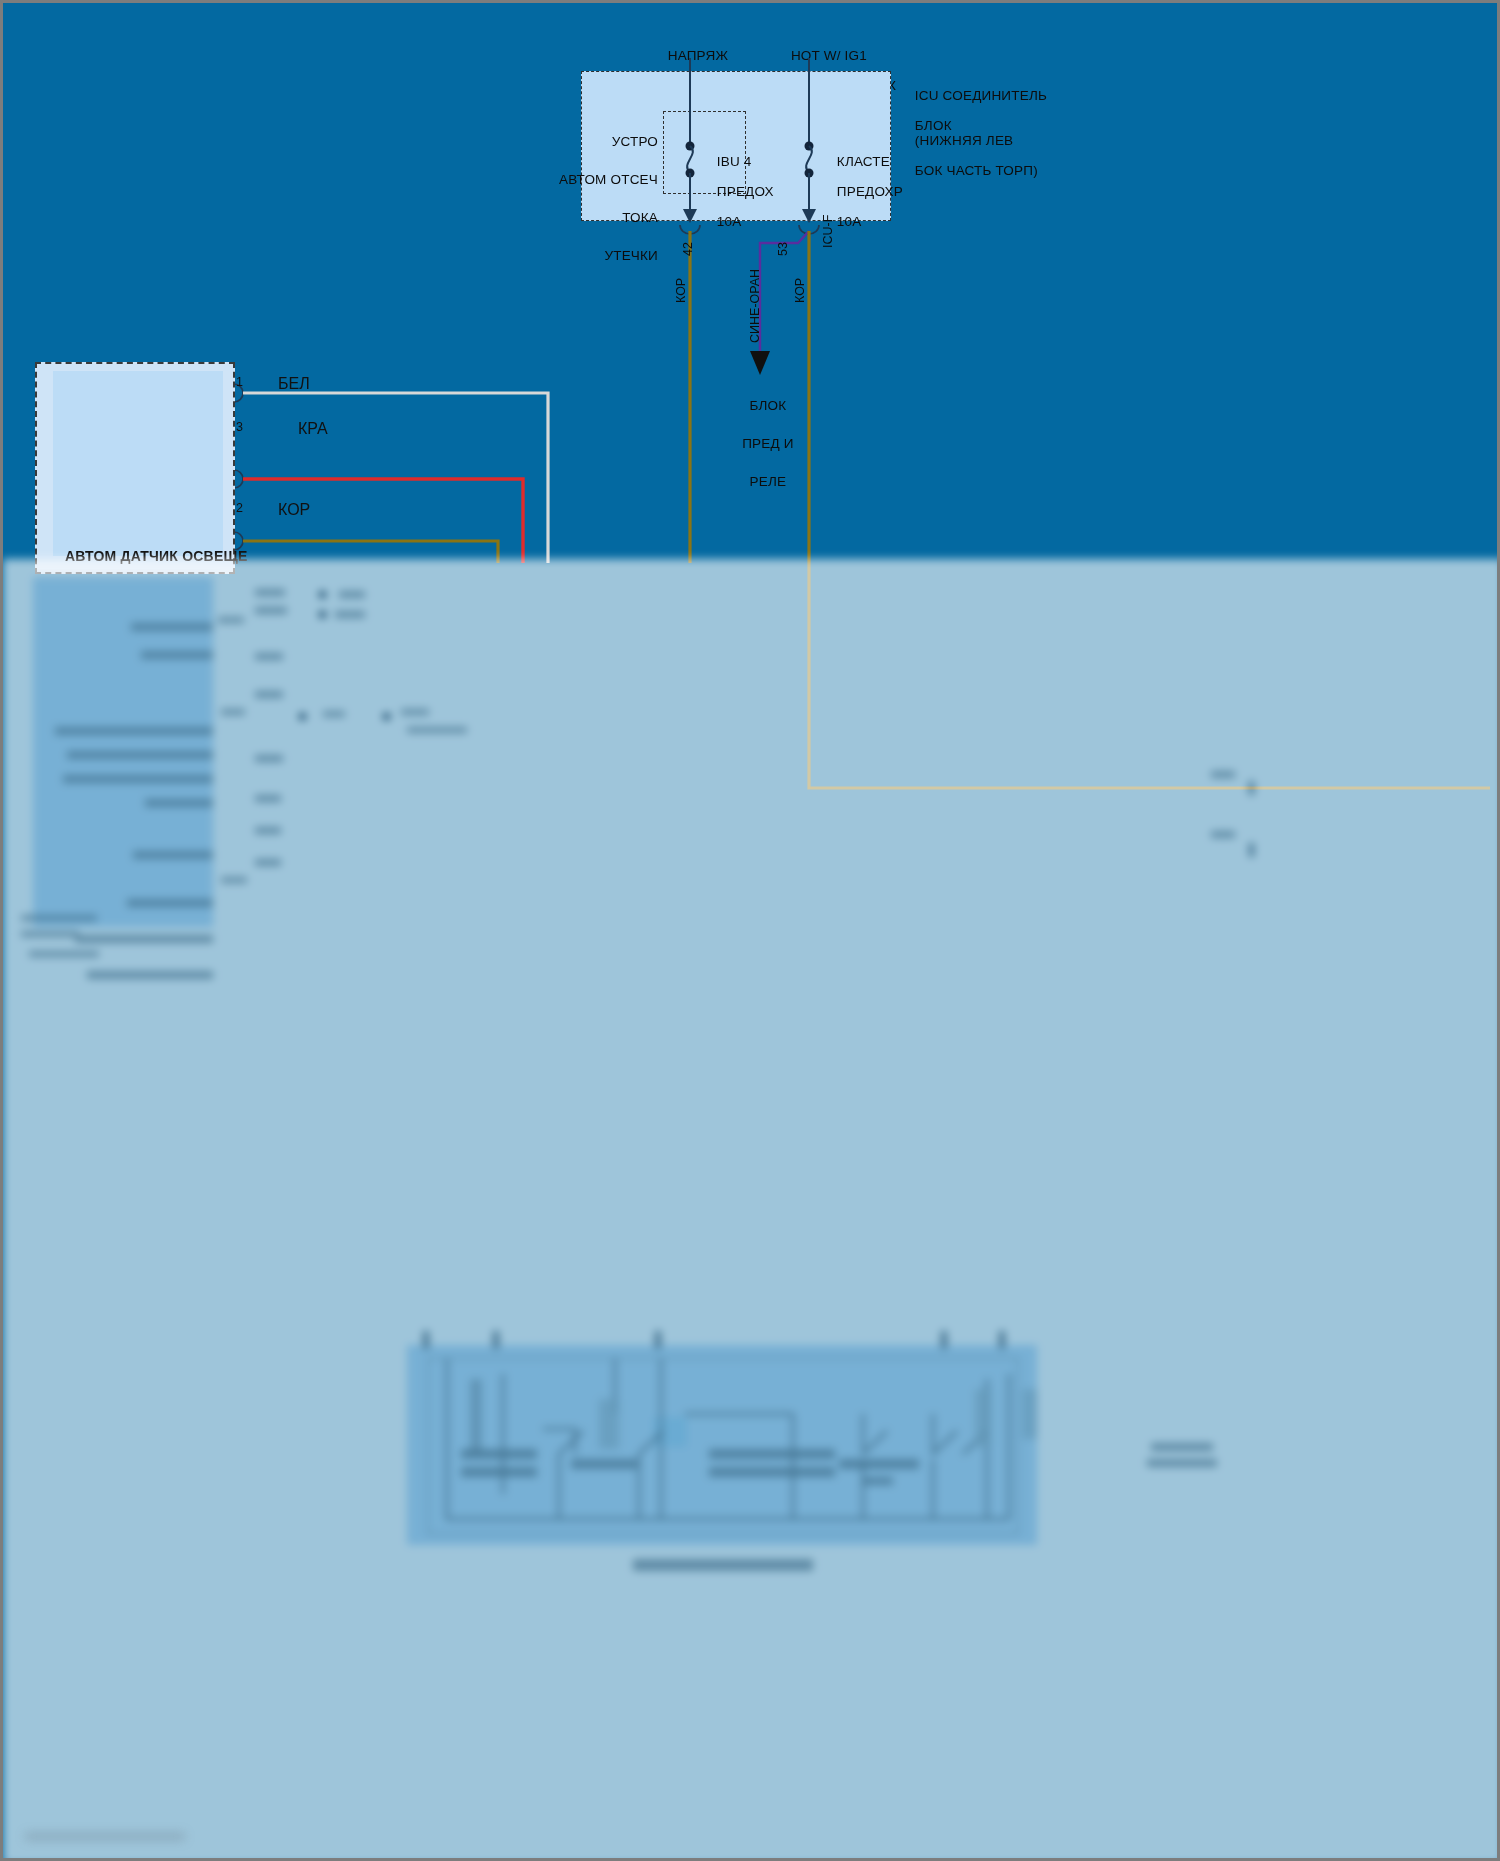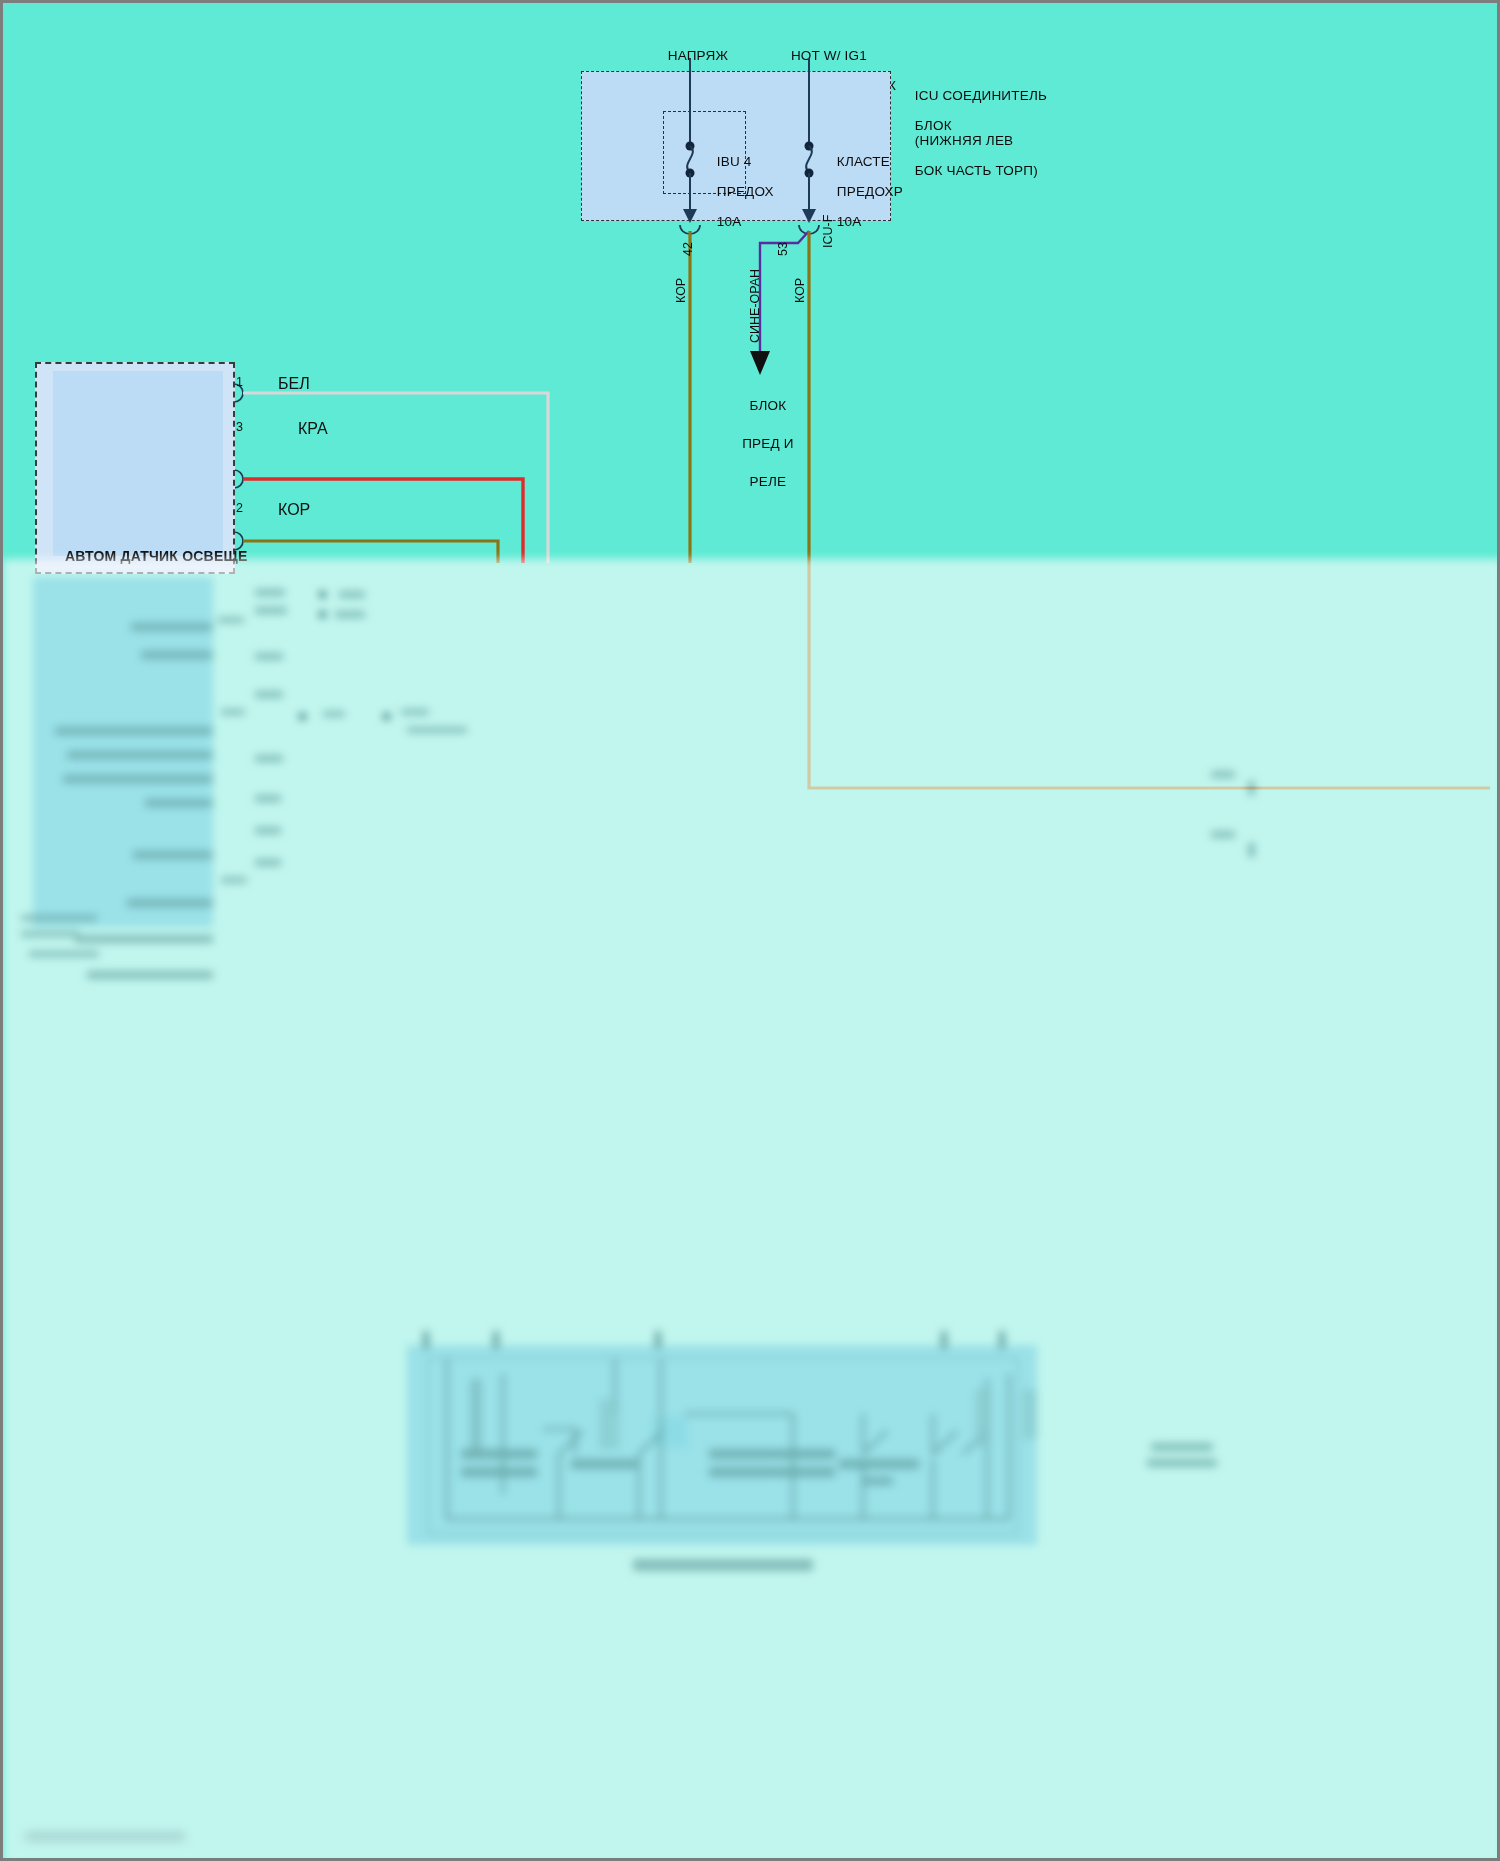--- a/index.html
+++ b/index.html
@@ -1,17 +1,17 @@
 <!DOCTYPE html>
 <html><head>
 <meta charset="utf-8">
 <style>
   html,body{margin:0;padding:0;background:#8a8a8a;}
   body{font-family:"Liberation Sans",sans-serif;}
-  #page{position:relative;width:1500px;height:1861px;background:#5eead4;
+  #page{position:relative;width:1500px;height:1861px;background:#0369a1;
         border:3px solid #7d7d7d;box-sizing:border-box;overflow:hidden;}
   .canvas{position:absolute;inset:0;}
   .lbl{position:absolute;font-size:13.5px;color:#0c0c0c;line-height:15px;
        white-space:pre;letter-spacing:.2px;}
   .lbl.c{text-align:center;transform:translateX(-50%);}
   .lbl.r{text-align:right;transform:translateX(-100%);}
   .vlbl{position:absolute;font-size:12.5px;color:#0c0c0c;white-space:nowrap;
         transform-origin:0 0;transform:rotate(-90deg);}
   .box{position:absolute;background:#cfe4f7;border:2px dashed #3a3a3a;box-sizing:border-box;}
   .fusebox{position:absolute;background:#bcdcf6;border:1.7px dashed #2f2f2f;box-sizing:border-box;}
@@ -38,20 +38,26 @@
   <div class="lbl c" style="left:818px;top:30px;">
     <span>HOT W/ IG1</span><br>
     <span>РЕЛЕ ПОД НАПРЯЖ</span>
   </div>
 
   <div class="fusebox" style="left:578px;top:68px;width:310px;height:150px;"></div>
 
   <div style="position:absolute;left:660px;top:108px;width:83px;height:83px;
               border:1.6px dashed #2f2f2f;background:#bcdcf6;box-sizing:border-box;"></div>
 
+  <div class="lbl r" style="left:655px;top:110px;line-height:19px;">
+    <span>УСТРО</span><br>
+    <span>АВТОМ ОТСЕЧ</span><br>
+    <span>ТОКА</span><br>
+    <span>УТЕЧКИ</span>
+  </div>
 
   <div class="lbl" style="left:896px;top:70px;">
     <span>ICU СОЕДИНИТЕЛЬ</span><br>
     <span>БЛОК</span>
   </div>
   <div class="lbl" style="left:896px;top:115px;">
     <span>(НИЖНЯЯ ЛЕВ</span><br>
     <span>БОК ЧАСТЬ ТОРП)</span>
   </div>
 

